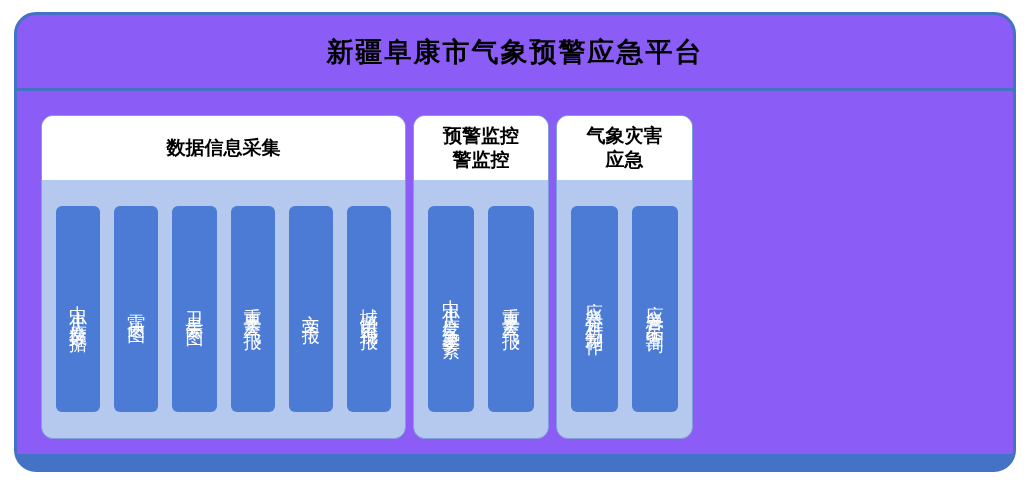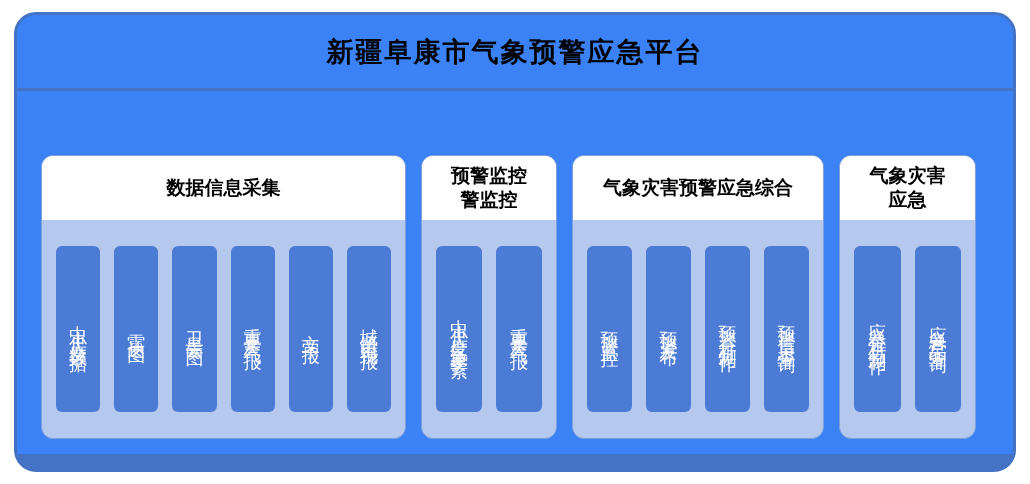--- a/index.html
+++ b/index.html
@@ -17,21 +17,21 @@
   }
   .frame {
     position: absolute;
     left: 14px;
     top: 12px;
     width: 1002px;
     height: 460px;
     border: 3px solid #4472C4;
     border-radius: 22px;
     box-sizing: border-box;
-    background: #3b82f6;
+    background: #8b5cf6;
   }
   .title-bar {
     height: 73px;
     border-bottom: 3px solid #4472C4;
     display: flex;
     align-items: center;
     justify-content: center;
   }
   .title {
     font-size: 27px;
@@ -39,22 +39,21 @@
     color: #000000;
     letter-spacing: 2px;
   }
   .groups {
     position: absolute;
     left: 24px;
     right: 20px;
     top: 100px;
     bottom: 30px;
     display: flex;
-    gap: 15px;
-    margin-top: 40px;
+    gap: 7px;
   }
   .group {
     display: flex;
     flex-direction: column;
     background: #B5C9EE;
     border: 1px solid #7F9FD8;
     border-radius: 12px;
     overflow: hidden;
     box-sizing: border-box;
   }
@@ -159,39 +158,20 @@
         <div class="group-body">
           <div class="bar">
               <span class="vtext">中小尺度气象要素</span>
             </div>
           <div class="bar">
               <span class="vtext">重要天气报</span>
             </div>
         </div>
       </section>
 
-      <section class="group g3">
-        <header class="group-header">
-          <span>气象灾害预警应急综合</span>
-        </header>
-        <div class="group-body">
-          <div class="bar">
-              <span class="vtext">预警监控</span>
-            </div>
-          <div class="bar">
-              <span class="vtext">预警发布</span>
-            </div>
-          <div class="bar">
-              <span class="vtext">预警分析制作</span>
-            </div>
-          <div class="bar">
-              <span class="vtext">预警信息查询</span>
-            </div>
-        </div>
-      </section>
 
       <section class="group g4">
         <header class="group-header">
           <span>气象灾害
 应急</span>
         </header>
         <div class="group-body">
           <div class="bar">
               <span class="vtext">应急分析与制作</span>
             </div>

